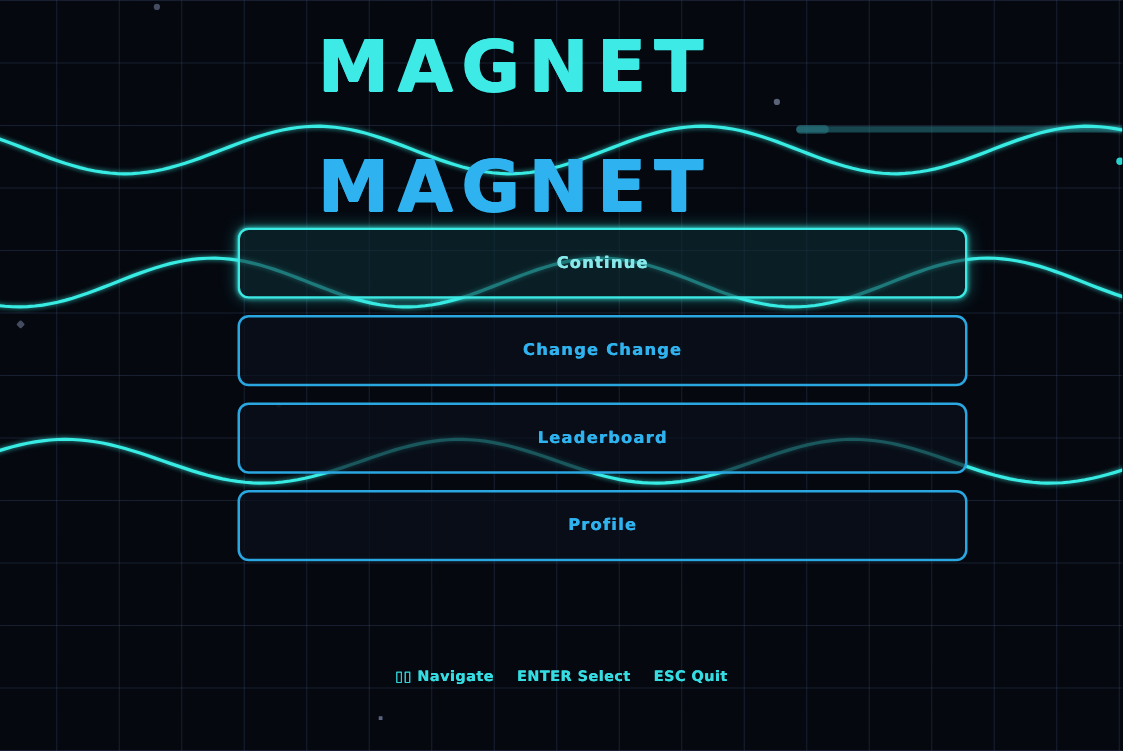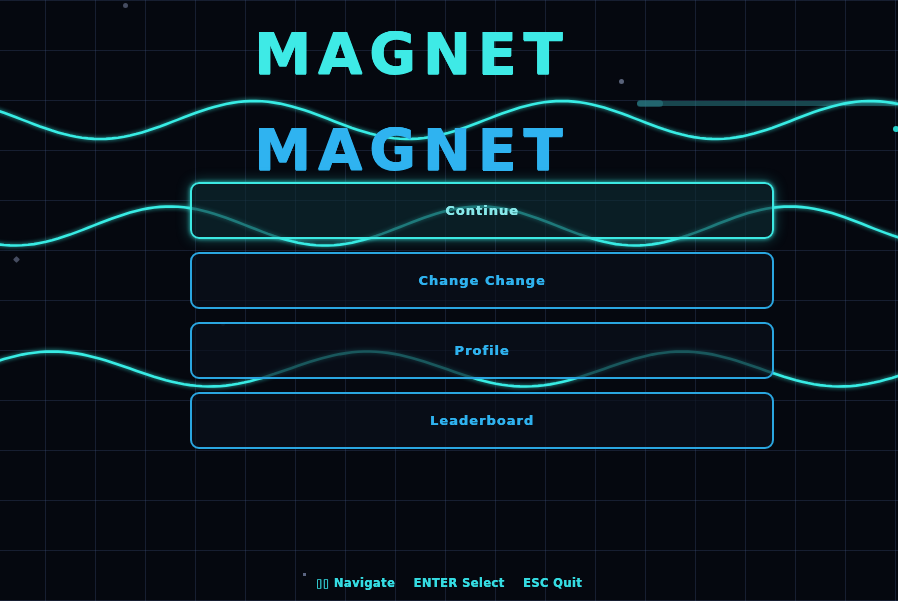--- a/index.html
+++ b/index.html
@@ -84,21 +84,21 @@
     text-shadow:0.4px 0 currentColor;
   }
   .menu-btn.selected{
     background:rgba(13,45,51,0.60);
     border:2px solid var(--accent-selected);
     color:var(--selected-label);
     box-shadow:0 0 14px rgba(56,232,226,0.35), 0 0 4px rgba(56,232,226,0.8);
   }
 
   .hints{
-    position:absolute;left:0;top:576px;width:898px;
+    position:absolute;left:0;top:534px;width:898px;
     text-align:center;
     color:var(--hint-text);
     font-size:11.5px;
     font-weight:bold;
     letter-spacing:0.4px;
   }
   .hints span{margin:0 7px;text-shadow:0.3px 0 currentColor;}
 </style>
 </head>
 <body>
@@ -123,22 +123,22 @@
     </div>
 
   <header class="title">
     <div class="title-line title-line1">MAGNET</div>
     <div class="title-line title-line2">MAGNET</div>
   </header>
 
   <nav class="menu">
     <button class="menu-btn selected">Continue</button>
     <button class="menu-btn">Change Change</button>
+    <button class="menu-btn">Leaderboard</button>
     <button class="menu-btn">Profile</button>
-    <button class="menu-btn">Leaderboard</button>
   </nav>
 
   <footer class="hints">
     <span>▯▯ Navigate</span>
     <span>ENTER Select</span>
     <span>ESC Quit</span>
   </footer>
 
 </div>
 

